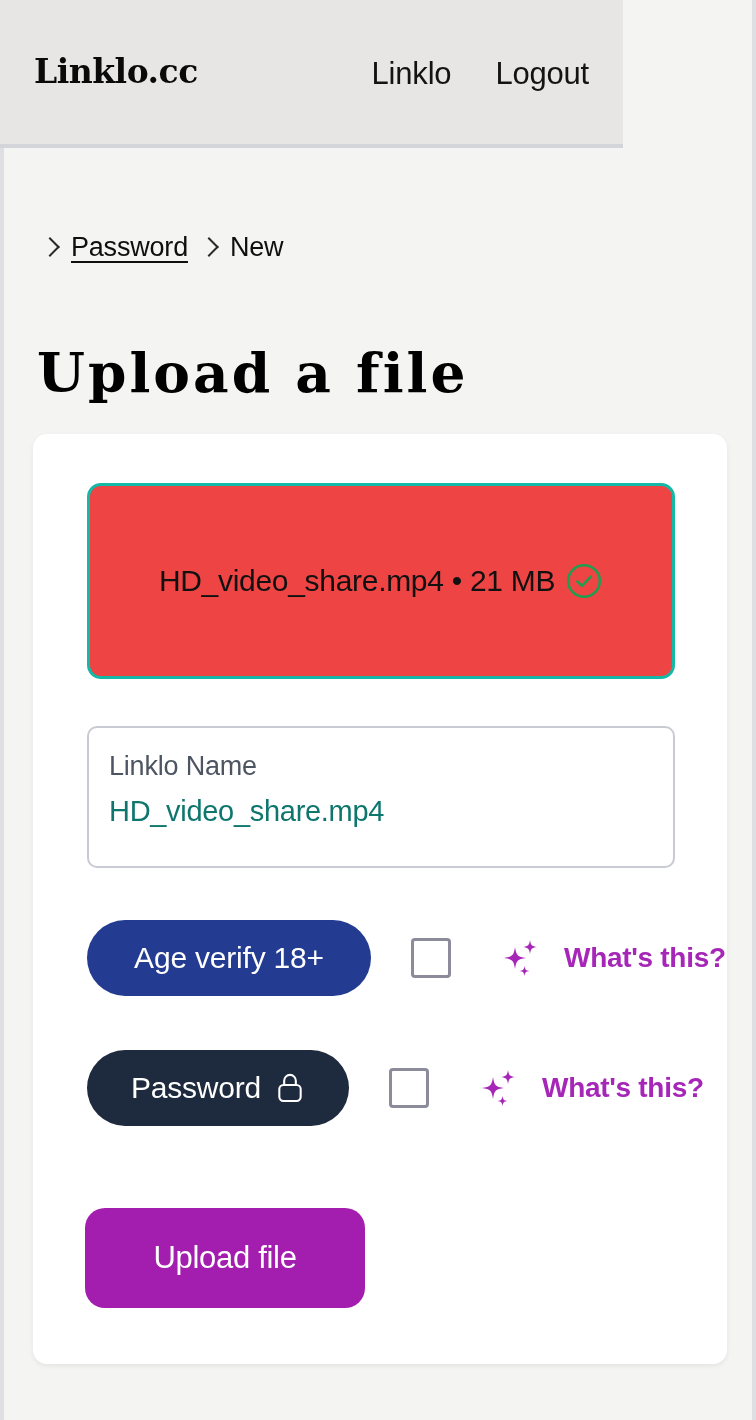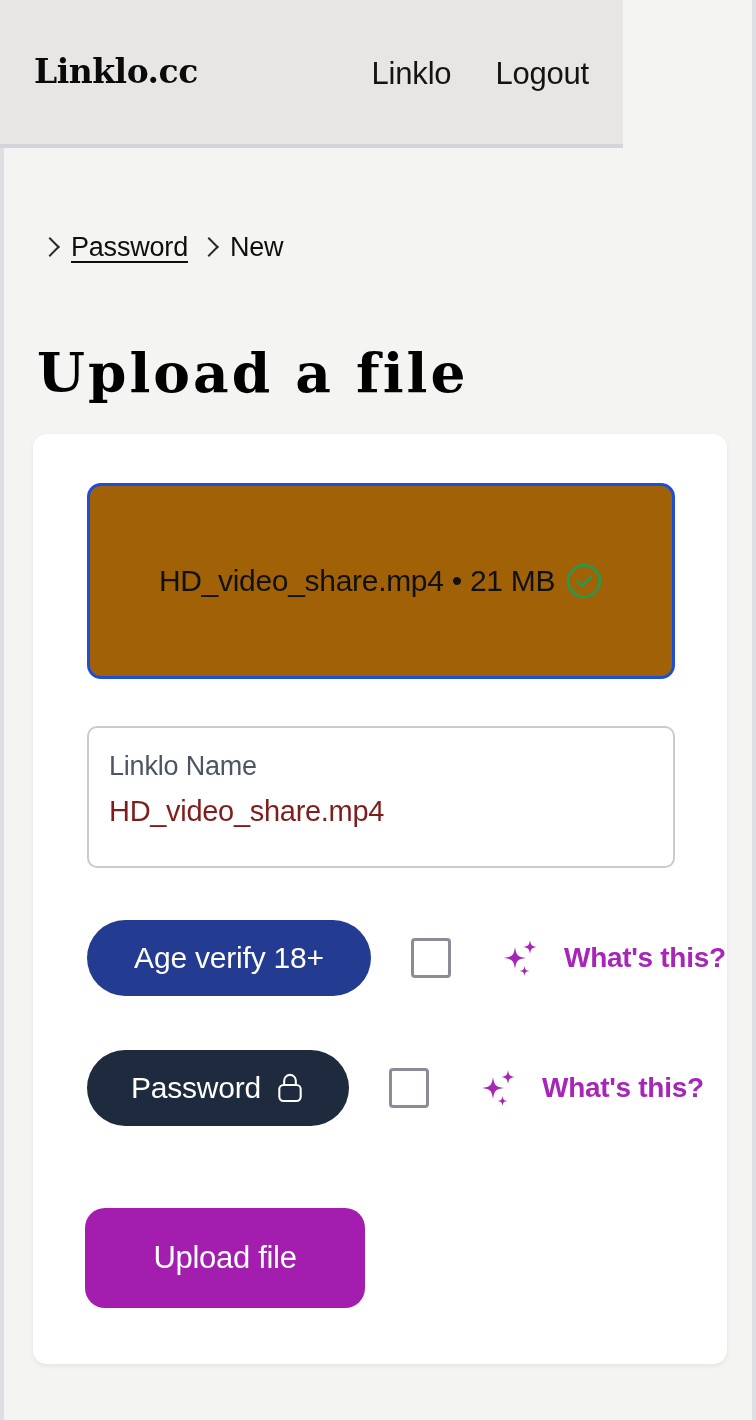--- a/index.html
+++ b/index.html
@@ -131,22 +131,22 @@
     box-shadow: 0 2px 5px rgba(0,0,0,0.07);
   }
 
   
   .dropzone {
     position: absolute;
     top: 49px;
     left: 54px;
     width: 588px;
     height: 196px;
-    background: #a16207;
-    border: 3px solid #1d4ed8;
+    background: #ef4444;
+    border: 3px solid #14b8a6;
     border-radius: 14px;
     display: flex;
     align-items: center;
     justify-content: center;
     gap: 10px;
   }
 
   .dropzone-text {
     font-size: 30px;
     color: #111;
@@ -172,21 +172,21 @@
   .field-label {
     font-size: 27px;
     color: #4d5562;
     letter-spacing: -0.2px;
     line-height: 1.2;
   }
 
   .field-value {
     margin-top: 12px;
     font-size: 29px;
-    color: #7f1d1d;
+    color: #0f766e;
     letter-spacing: -0.3px;
     line-height: 1.2;
   }
 
   
   .option-row {
     position: absolute;
     left: 54px;
     display: flex;
     align-items: center;

